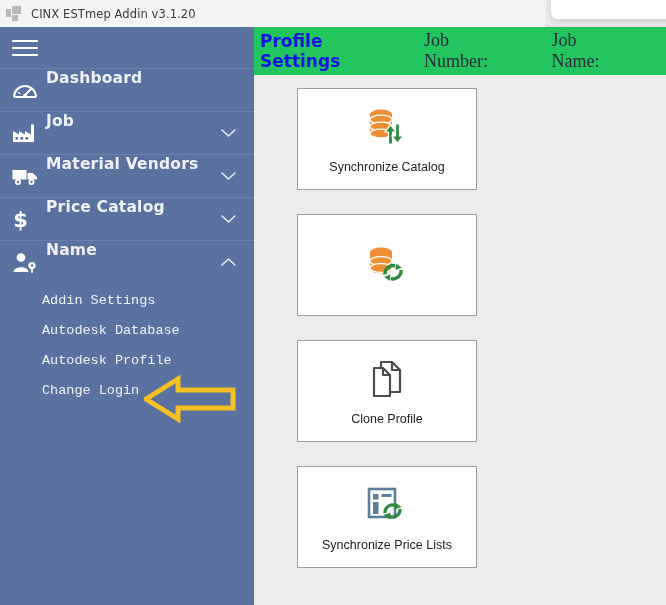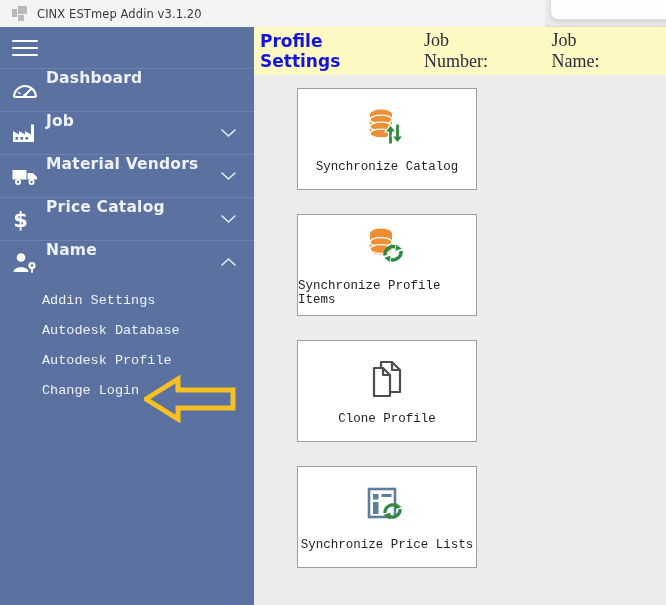--- a/index.html
+++ b/index.html
@@ -28,21 +28,21 @@
     border-radius: 0 0 10px 10px;
     box-shadow: 0 4px 9px rgba(0,0,0,0.10);
     pointer-events: none;
   }
 
   
   .titlebar {
     position: absolute; left: 0; top: 0; width: 545px; height: 27px;
     background: #f4f4f4;
     display: flex; align-items: center;
-    padding-left: 12px;
+    padding-left: 6px;
   }
   .titlebar-icon { width: 18px; height: 16px; position: relative; margin-right: 7px; flex: none; }
   .titlebar-icon i { position: absolute; background: #b9b9b9; display: block; }
   .ti-a { left: 0;  top: 3px;  width: 5px;  height: 8px; }
   .ti-b { left: 6px; top: 0;   width: 9px;  height: 8px; background: #c6c6c6; }
   .ti-c { left: 6px; top: 9px; width: 6px;  height: 6px; background: #c6c6c6; }
   .titlebar-title {
     font-size: 11.5px; color: #3a3a3a; letter-spacing: .1px;
     font-family: "DejaVu Sans", "Liberation Sans", sans-serif;
   }
@@ -98,21 +98,21 @@
     position: absolute; left: 144px; top: 348px; width: 92px; height: 48px;
     pointer-events: none;
   }
 
   
   .content {
     position: absolute; left: 254px; top: 27px; width: 412px; height: 578px;
     background: #ececec;
   }
   .content-header {
-    height: 48px; background: #fef9c3;
+    height: 48px; background: #22c55e;
     display: flex; align-items: center;
     padding-left: 6px;
   }
   .page-title {
     color: #1414e0; font-size: 17px; font-weight: bold;
     margin-right: 44px;
     font-family: "DejaVu Sans", "Liberation Sans", sans-serif;
   }
   .meta-label {
     color: #2b2b3a; font-size: 18px; margin-right: 52px;
@@ -128,21 +128,21 @@
     margin-bottom: 24px;
     display: flex; flex-direction: column;
     align-items: center; justify-content: center;
     cursor: pointer;
   }
   .card-icon { height: 46px; display: flex; align-items: center; justify-content: center; }
   .card-icon svg { display: block; }
   .card-label {
     margin-top: 10px;
     font-size: 12.5px; color: #232323;
-    font-family: Liberation Mono, monospace;
+    font-family: Liberation Sans, sans-serif;
   }
 </style>
 </head>
 <body>
 
 <div id="app">
 
   <div class="desktop-bg"></div>
   <div class="bg-window-shadow"></div>
   <div class="bg-window"></div>
@@ -308,21 +308,20 @@
             <g stroke="#2f8a3f" stroke-width="3.4" fill="none" stroke-linecap="butt">
               <path d="M20 29.5 A8 8 0 0 1 33 22.5"></path>
               <path d="M36 25 A8 8 0 0 1 23 32"></path>
             </g>
             <g fill="#2f8a3f" stroke="#ffffff" stroke-width="0.8">
               <path d="M31 18 L37.5 22.8 L30 25.5 Z"></path>
               <path d="M25 36.5 L18.5 31.7 L26 29 Z"></path>
             </g>
           </svg>
         </div>
-        <div class="card-label">Synchronize Profile Items</div>
       </div>
 
       <div class="card">
         <div class="card-icon">
           <svg width="36" height="38" viewBox="0 0 36 38">
             <path d="M12 2 h11 l8 8 v22 h-19 Z" fill="#ffffff" stroke="#4d4d4d" stroke-width="2.2" stroke-linejoin="round"></path>
             <path d="M23 2 v8 h8" fill="none" stroke="#4d4d4d" stroke-width="2.2" stroke-linejoin="round"></path>
             <path d="M5 8 h9 l7 7 v21 h-16 Z" fill="#ffffff" stroke="#4d4d4d" stroke-width="2.2" stroke-linejoin="round"></path>
             <path d="M14 8 v7 h7" fill="none" stroke="#4d4d4d" stroke-width="2.2" stroke-linejoin="round"></path>
           </svg>

